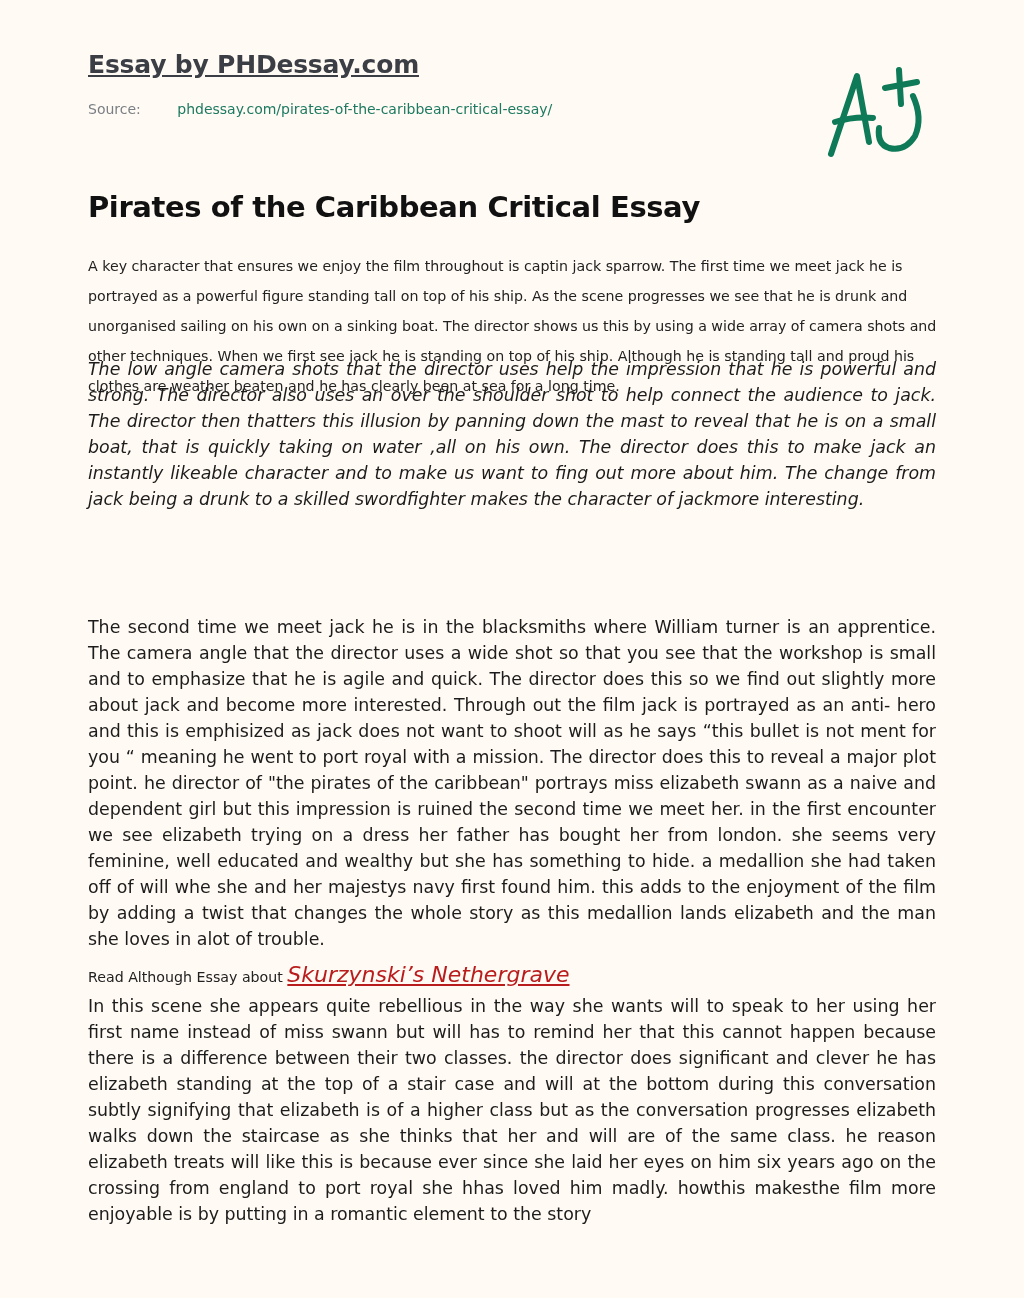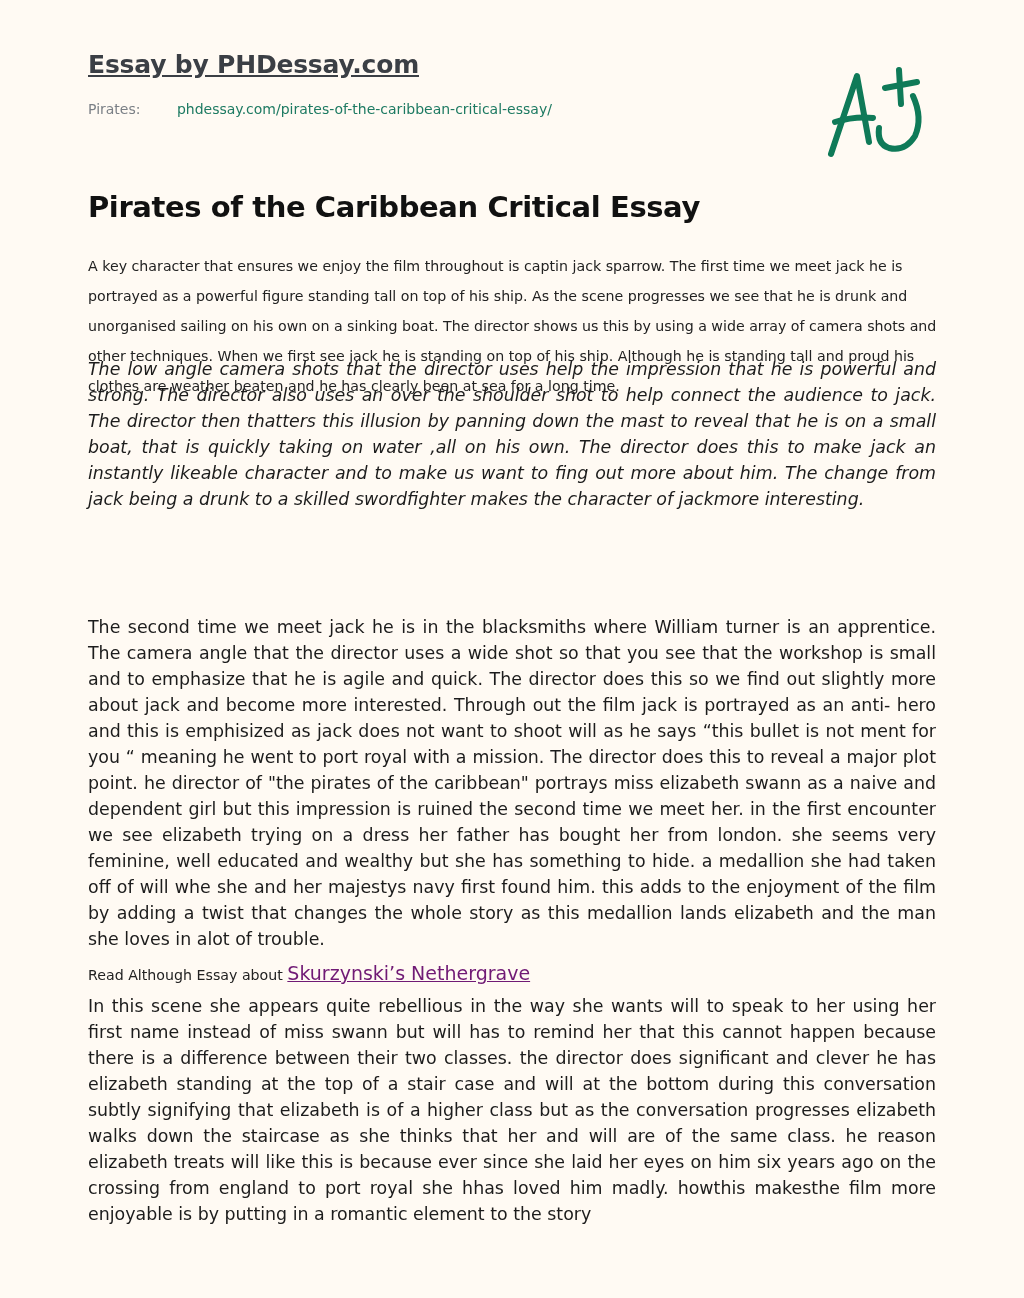--- a/index.html
+++ b/index.html
@@ -88,34 +88,35 @@
     .p3 { top: 993px; height: 242px; overflow: hidden; }
     .related {
       position: absolute;
       top: 962px;
       left: 0;
       font-size: 14.2px;
       color: #222;
       white-space: nowrap;
     }
     .related a {
-      font-size: 19px;
-      color: #701a75;
+      font-size: 22px;
+      color: #b91c1c;
       text-decoration: underline;
+      font-style: italic;
     }
   </style>
 </head>
 <body>
 
 <div class="page">
 
   <div class="brand">Essay by PHDessay.com</div>
 
   <div class="source">
-    <span>Pirates:</span>
+    <span>Source:</span>
     <a href="#">phdessay.com/pirates-of-the-caribbean-critical-essay/</a>
   </div>
 
   <div class="logo">
     <svg width="104" height="100" viewBox="0 0 104 100" fill="none" stroke="#0f7a58" stroke-width="6" stroke-linecap="round" stroke-linejoin="round">
       <path d="M6 92 L32 14 L44 80"></path>
       <path d="M10 60 Q30 54 48 56"></path>
       <path d="M74 8 L76 42"></path>
       <path d="M60 26 L92 20"></path>
       <path d="M88 34 Q98 56 90 74 Q80 90 64 86 Q52 82 54 66"></path>

